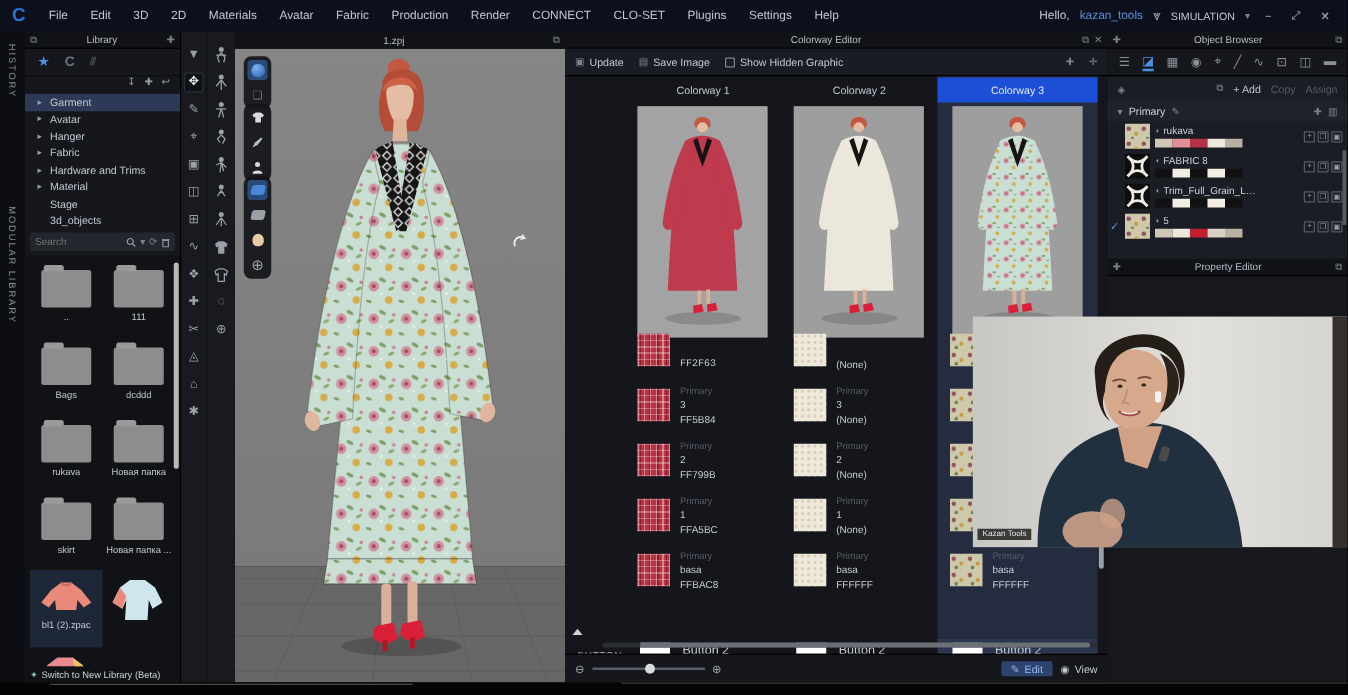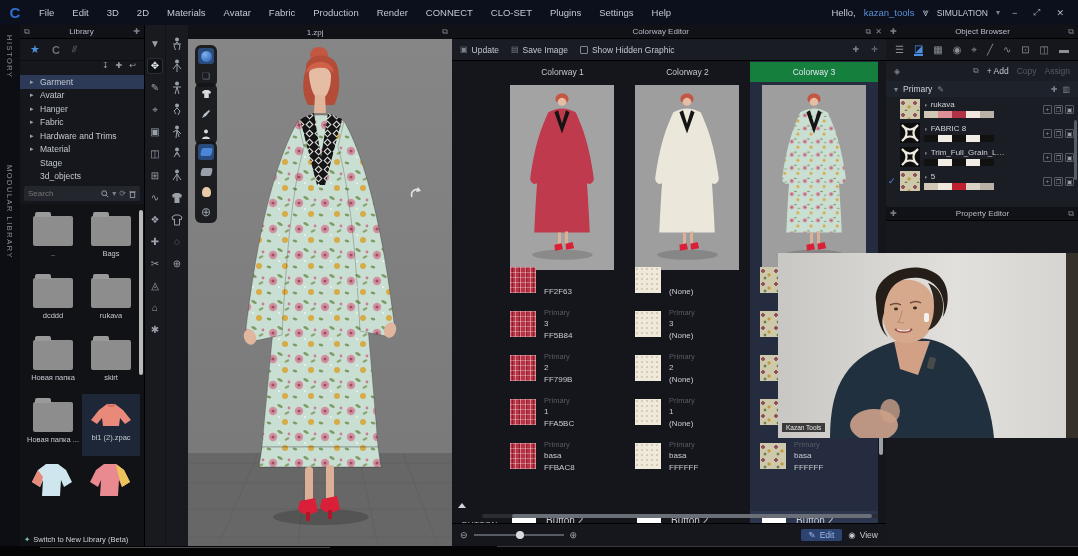--- a/index.html
+++ b/index.html
@@ -87,21 +87,21 @@
 #colorway { left:452px; top:25px; width:434px; height:521px; background:#14161b; }
 #cw-toolbar { position:absolute; top:14px; left:0; width:434px; height:22px;
   display:flex; align-items:center; gap:12px; padding:0 8px; font-size:8.5px;
   color:#c3c8d0; background:#191c22; border-bottom:1px solid #000; }
 .cw-tbtn { display:flex; align-items:center; gap:4px; }
 .checkbox { width:8px; height:8px; border:1px solid #7d828c; border-radius:1px; display:inline-block; }
 #cw-toolbar .spacer { flex:1; }
 #cw-col3bg { left:298px; top:36px; width:128px; height:450px; background:#252c3f; }
 .cw-colhead { position:absolute; top:37px; height:20px; width:125px; display:flex;
   align-items:center; justify-content:center; font-size:8.5px; color:#c3c8d0; }
-.cw-colhead.sel { background:#15803d; width:128px; color:#e2e7f0; }
+.cw-colhead.sel { background:#1d4ed8; width:128px; color:#e2e7f0; }
 .cw-thumb { position:absolute; top:60px; width:104px; height:185px; background:#a3a3a3; }
 .cw-row { position:absolute; width:120px; height:44px; }
 .cw-sw { position:absolute; left:10px; top:4px; width:26px; height:26px; }
 .cw-cat { position:absolute; left:44px; top:1px; font-size:7.5px; color:#565b64; }
 .cw-nm { position:absolute; left:44px; top:12px; font-size:8px; color:#c8ccd2; }
 .cw-hex { position:absolute; left:44px; top:24px; font-size:8px; color:#c8ccd2; }
 .sw-red { background-color:#b73243;
   background-image:repeating-linear-gradient(90deg, rgba(255,255,255,.38) 0 1px, transparent 1px 5px),
   repeating-linear-gradient(0deg, rgba(255,255,255,.30) 0 1px, transparent 1px 5px),
   repeating-linear-gradient(90deg, rgba(90,0,15,.45) 2px 3px, transparent 3px 9px); }
@@ -319,20 +319,24 @@
           <line x1="0.5" y1="2" x2="7.5" y2="2" stroke="#9aa0a8"></line>
         </svg>
     </div>
     <div id="lib-grid">
       <div class="cell">
         <div class="folder-ico"></div>
         <div class="cell-label">..</div>
         </div>
       <div class="cell">
         <div class="folder-ico"></div>
+        <div class="cell-label">111</div>
+        </div>
+      <div class="cell">
+        <div class="folder-ico"></div>
         <div class="cell-label">Bags</div>
         </div>
       <div class="cell">
         <div class="folder-ico"></div>
         <div class="cell-label">dcddd</div>
         </div>
       <div class="cell">
         <div class="folder-ico"></div>
         <div class="cell-label">rukava</div>
         </div>
@@ -566,21 +570,21 @@
         <use href="#dressTrims"></use>
       </svg></div>
     <div class="cw-thumb" style="left:310px;">
       <svg width="104" height="185" viewBox="0 0 103 183">
         <rect width="103" height="183" fill="#9e9e9e"></rect>
         <ellipse cx="52" cy="168" rx="30" ry="5" fill="rgba(0,0,0,.15)"></ellipse>
         <use href="#dressShape" fill="url(#floralMini)"></use>
         <use href="#dressTrims"></use>
       </svg></div>
 
-    <div class="cw-row" style="left:48px; top:238px;">
+    <div class="cw-row" style="left:48px; top:238px;font-family:Liberation Mono, monospace;">
       <div class="cw-sw sw-red"></div>
       <span class="cw-cat"></span>
       <span class="cw-nm"></span>
       <span class="cw-hex">FF2F63</span>
       </div>
     <div class="cw-row" style="left:48px; top:282px;">
       <div class="cw-sw sw-red"></div>
       <span class="cw-cat">Primary</span>
       <span class="cw-nm">3</span>
       <span class="cw-hex">FF5B84</span>

